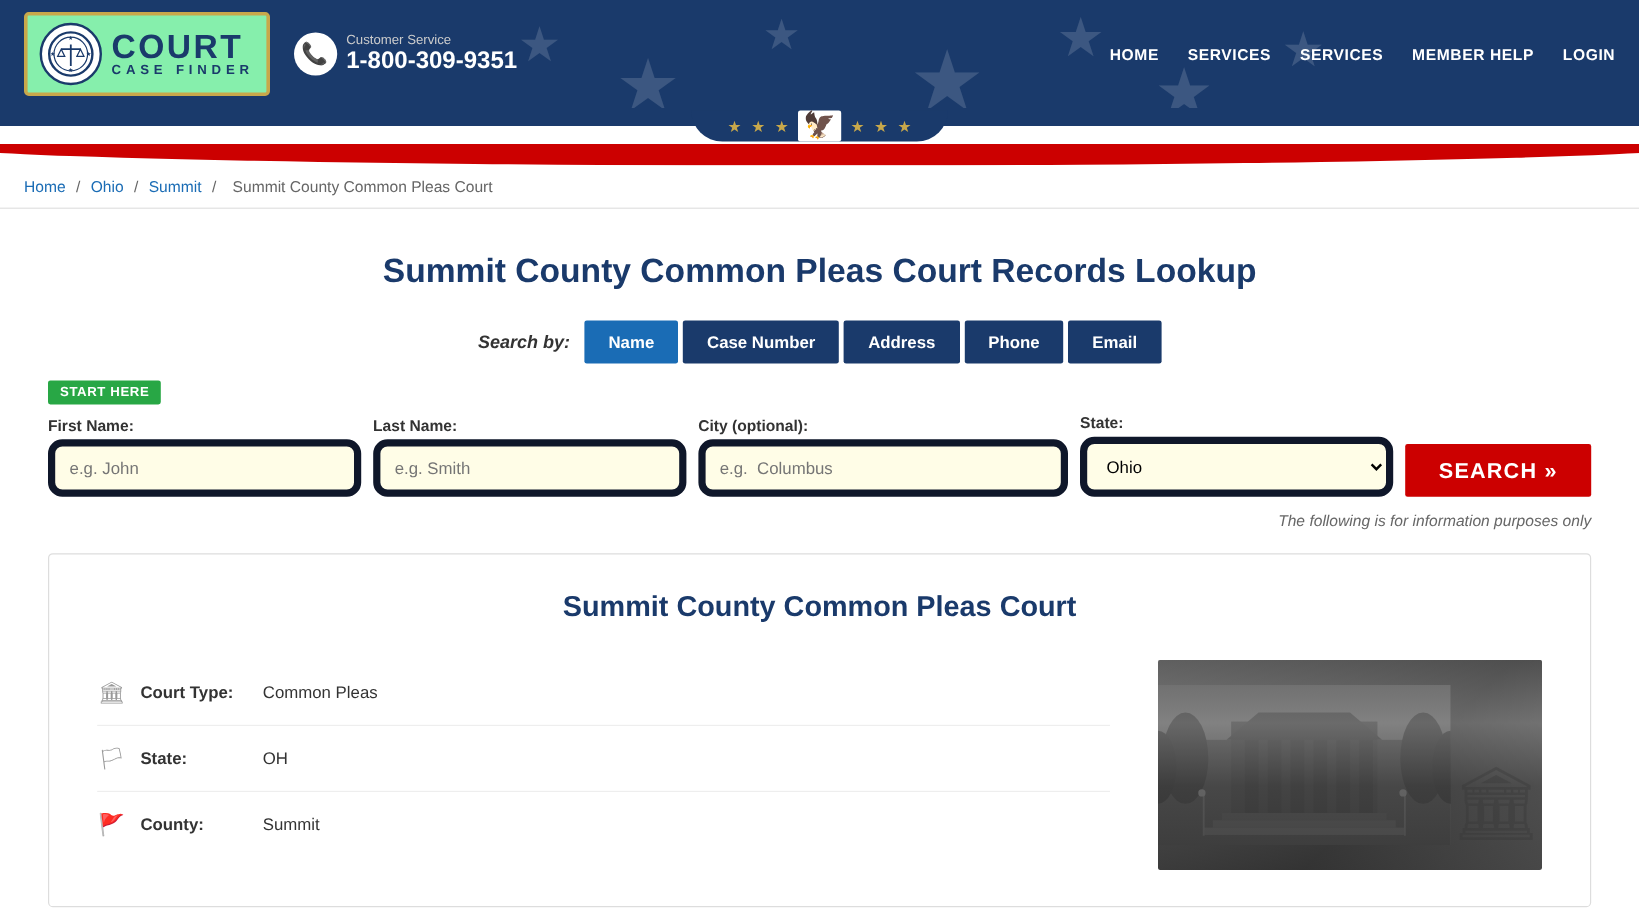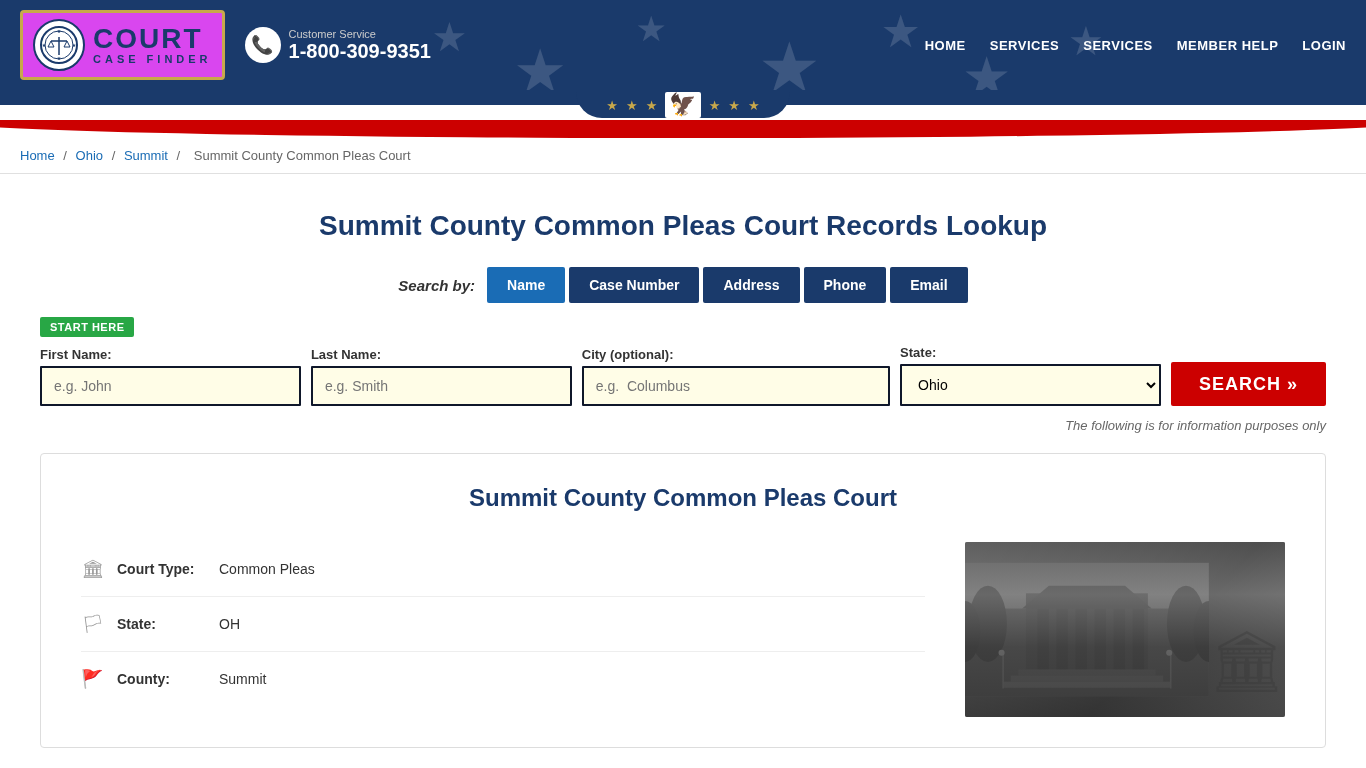--- a/index.html
+++ b/index.html
@@ -14,21 +14,21 @@
       justify-content: space-between;
       position: relative;
       overflow: visible;
     }
     .header-left {
       display: flex;
       align-items: center;
       gap: 20px;
     }
     .logo-box {
-      background: #d946ef;
+      background: #86efac;
       border: 3px solid #c8a84b;
       border-radius: 4px;
       padding: 6px 10px;
       display: flex;
       align-items: center;
       gap: 8px;
     }
     .logo-emblem {
       width: 52px;
       height: 52px;
@@ -211,22 +211,22 @@
     }
     .form-field { display: flex; flex-direction: column; gap: 4px; }
     .form-field label {
       font-size: 13px;
       font-weight: 700;
       color: #333;
     }
     .form-field input, .form-field select {
       padding: 10px 12px;
       font-size: 14px;
-      border: 2px solid #0f172a;
-      border-radius: 1px;
+      border: 6px solid #0f172a;
+      border-radius: 12px;
       background: #fffde7;
       outline: none;
     }
     .field-first { flex: 1.1; }
     .field-last { flex: 1.1; }
     .field-city { flex: 1.3; }
     .field-state { flex: 1.1; }
 
     .search-button {
       background: #cc0000;

